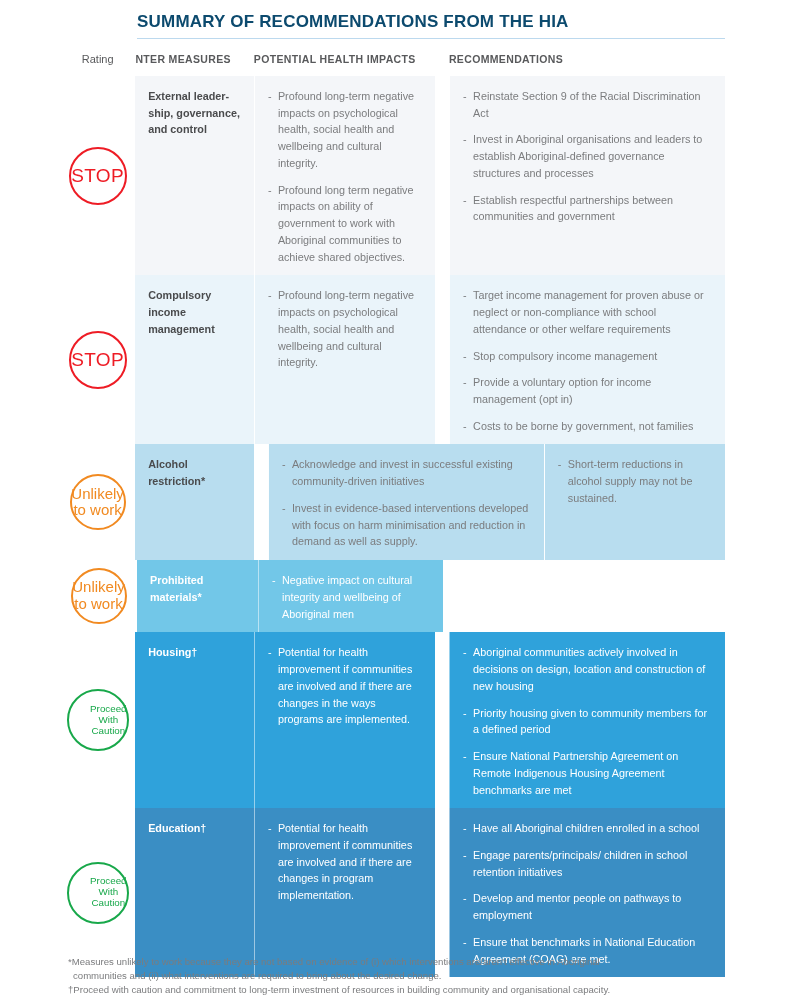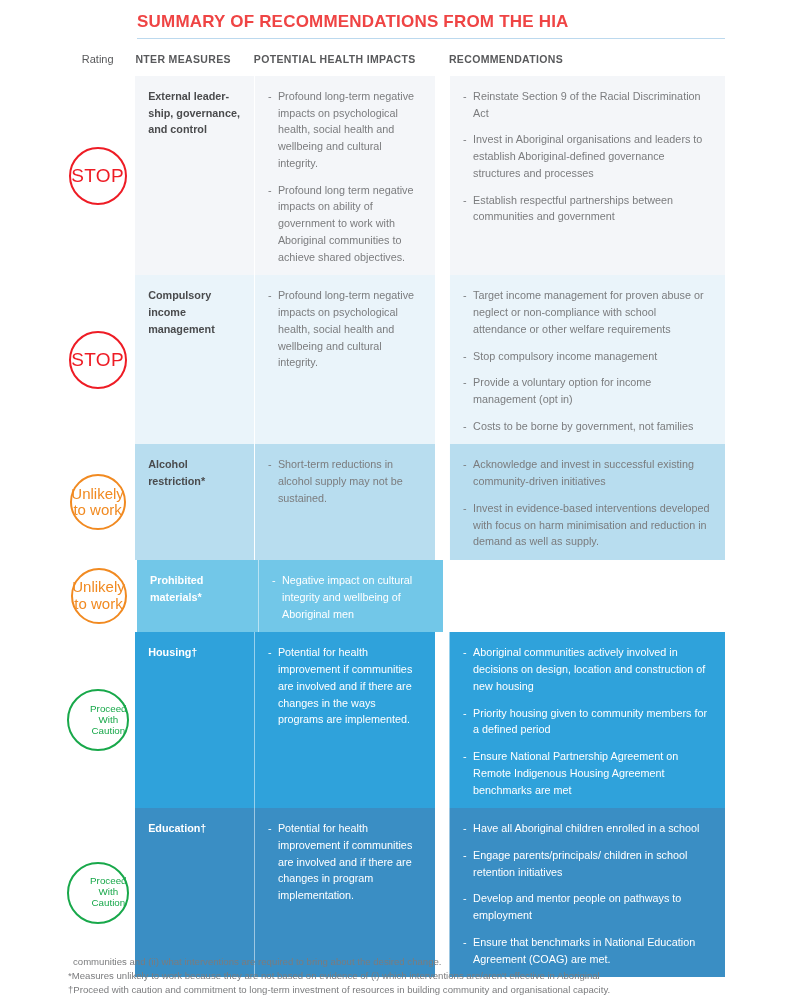--- a/index.html
+++ b/index.html
@@ -20,21 +20,21 @@
   .title-wrap {
     position: absolute;
     left: 137px;
     top: 12px;
     width: 588px;
   }
   .title {
     font-size: 17px;
     font-weight: bold;
     letter-spacing: 0.2px;
-    color: #ef4444;
+    color: #0c4a6e;
     white-space: nowrap;
   }
   .title-rule {
     margin-top: 6px;
     border-bottom: 1px solid #bcd9ee;
     width: 588px;
   }
 
   
   .table {
@@ -273,29 +273,29 @@
           <div class="badge badge-unlikely">
             <div>
               <span>Unlikely</span>
               <span>to work</span>
             </div>
           </div>
         </div>
         <div class="cell cell-measure col-measure">
           <div style="white-space: pre-line;">Alcohol restriction*</div>
         </div>
-        <div class="cell cell-impact col-impact">
-          <ul class="bullets">
-            <li>Short-term reductions in alcohol supply may not be sustained.</li>
-          </ul>
-        </div>
         <div class="cell cell-recs col-recs">
           <ul class="bullets">
             <li>Acknowledge and invest in successful existing community-driven initiatives</li>
             <li>Invest in evidence-based interventions developed with focus on harm minimisation and reduction in demand as well as supply.</li>
+          </ul>
+        </div>
+        <div class="cell cell-impact col-impact">
+          <ul class="bullets">
+            <li>Short-term reductions in alcohol supply may not be sustained.</li>
           </ul>
         </div>
       </div>
       <div class="row tint-3">
         <div class="cell cell-rating col-rating">
           <div class="badge badge-unlikely">
             <div>
               <span>Unlikely</span>
               <span>to work</span>
             </div>
@@ -368,16 +368,16 @@
         <div class="cell cell-rating col-rating"></div>
         <div class="cell cell-measure col-measure"></div>
         <div class="cell cell-impact col-impact"></div>
         <div class="cell cell-recs col-recs"></div>
       </div>
     </div>
 
 </div>
 
 <div class="footnotes">
+  <div class="footnote-line">*Measures unlikely to work because they are not based on evidence of (i) which interventions are/aren't effective in Aboriginal</div>
   <div class="footnote-line footnote-indent">communities and (ii) what interventions are required to bring about the desired change.</div>
-  <div class="footnote-line">*Measures unlikely to work because they are not based on evidence of (i) which interventions are/aren't effective in Aboriginal</div>
   <div class="footnote-line">†Proceed with caution and commitment to long-term investment of resources in building community and organisational capacity.</div>
 </div>
 
 </body></html>

